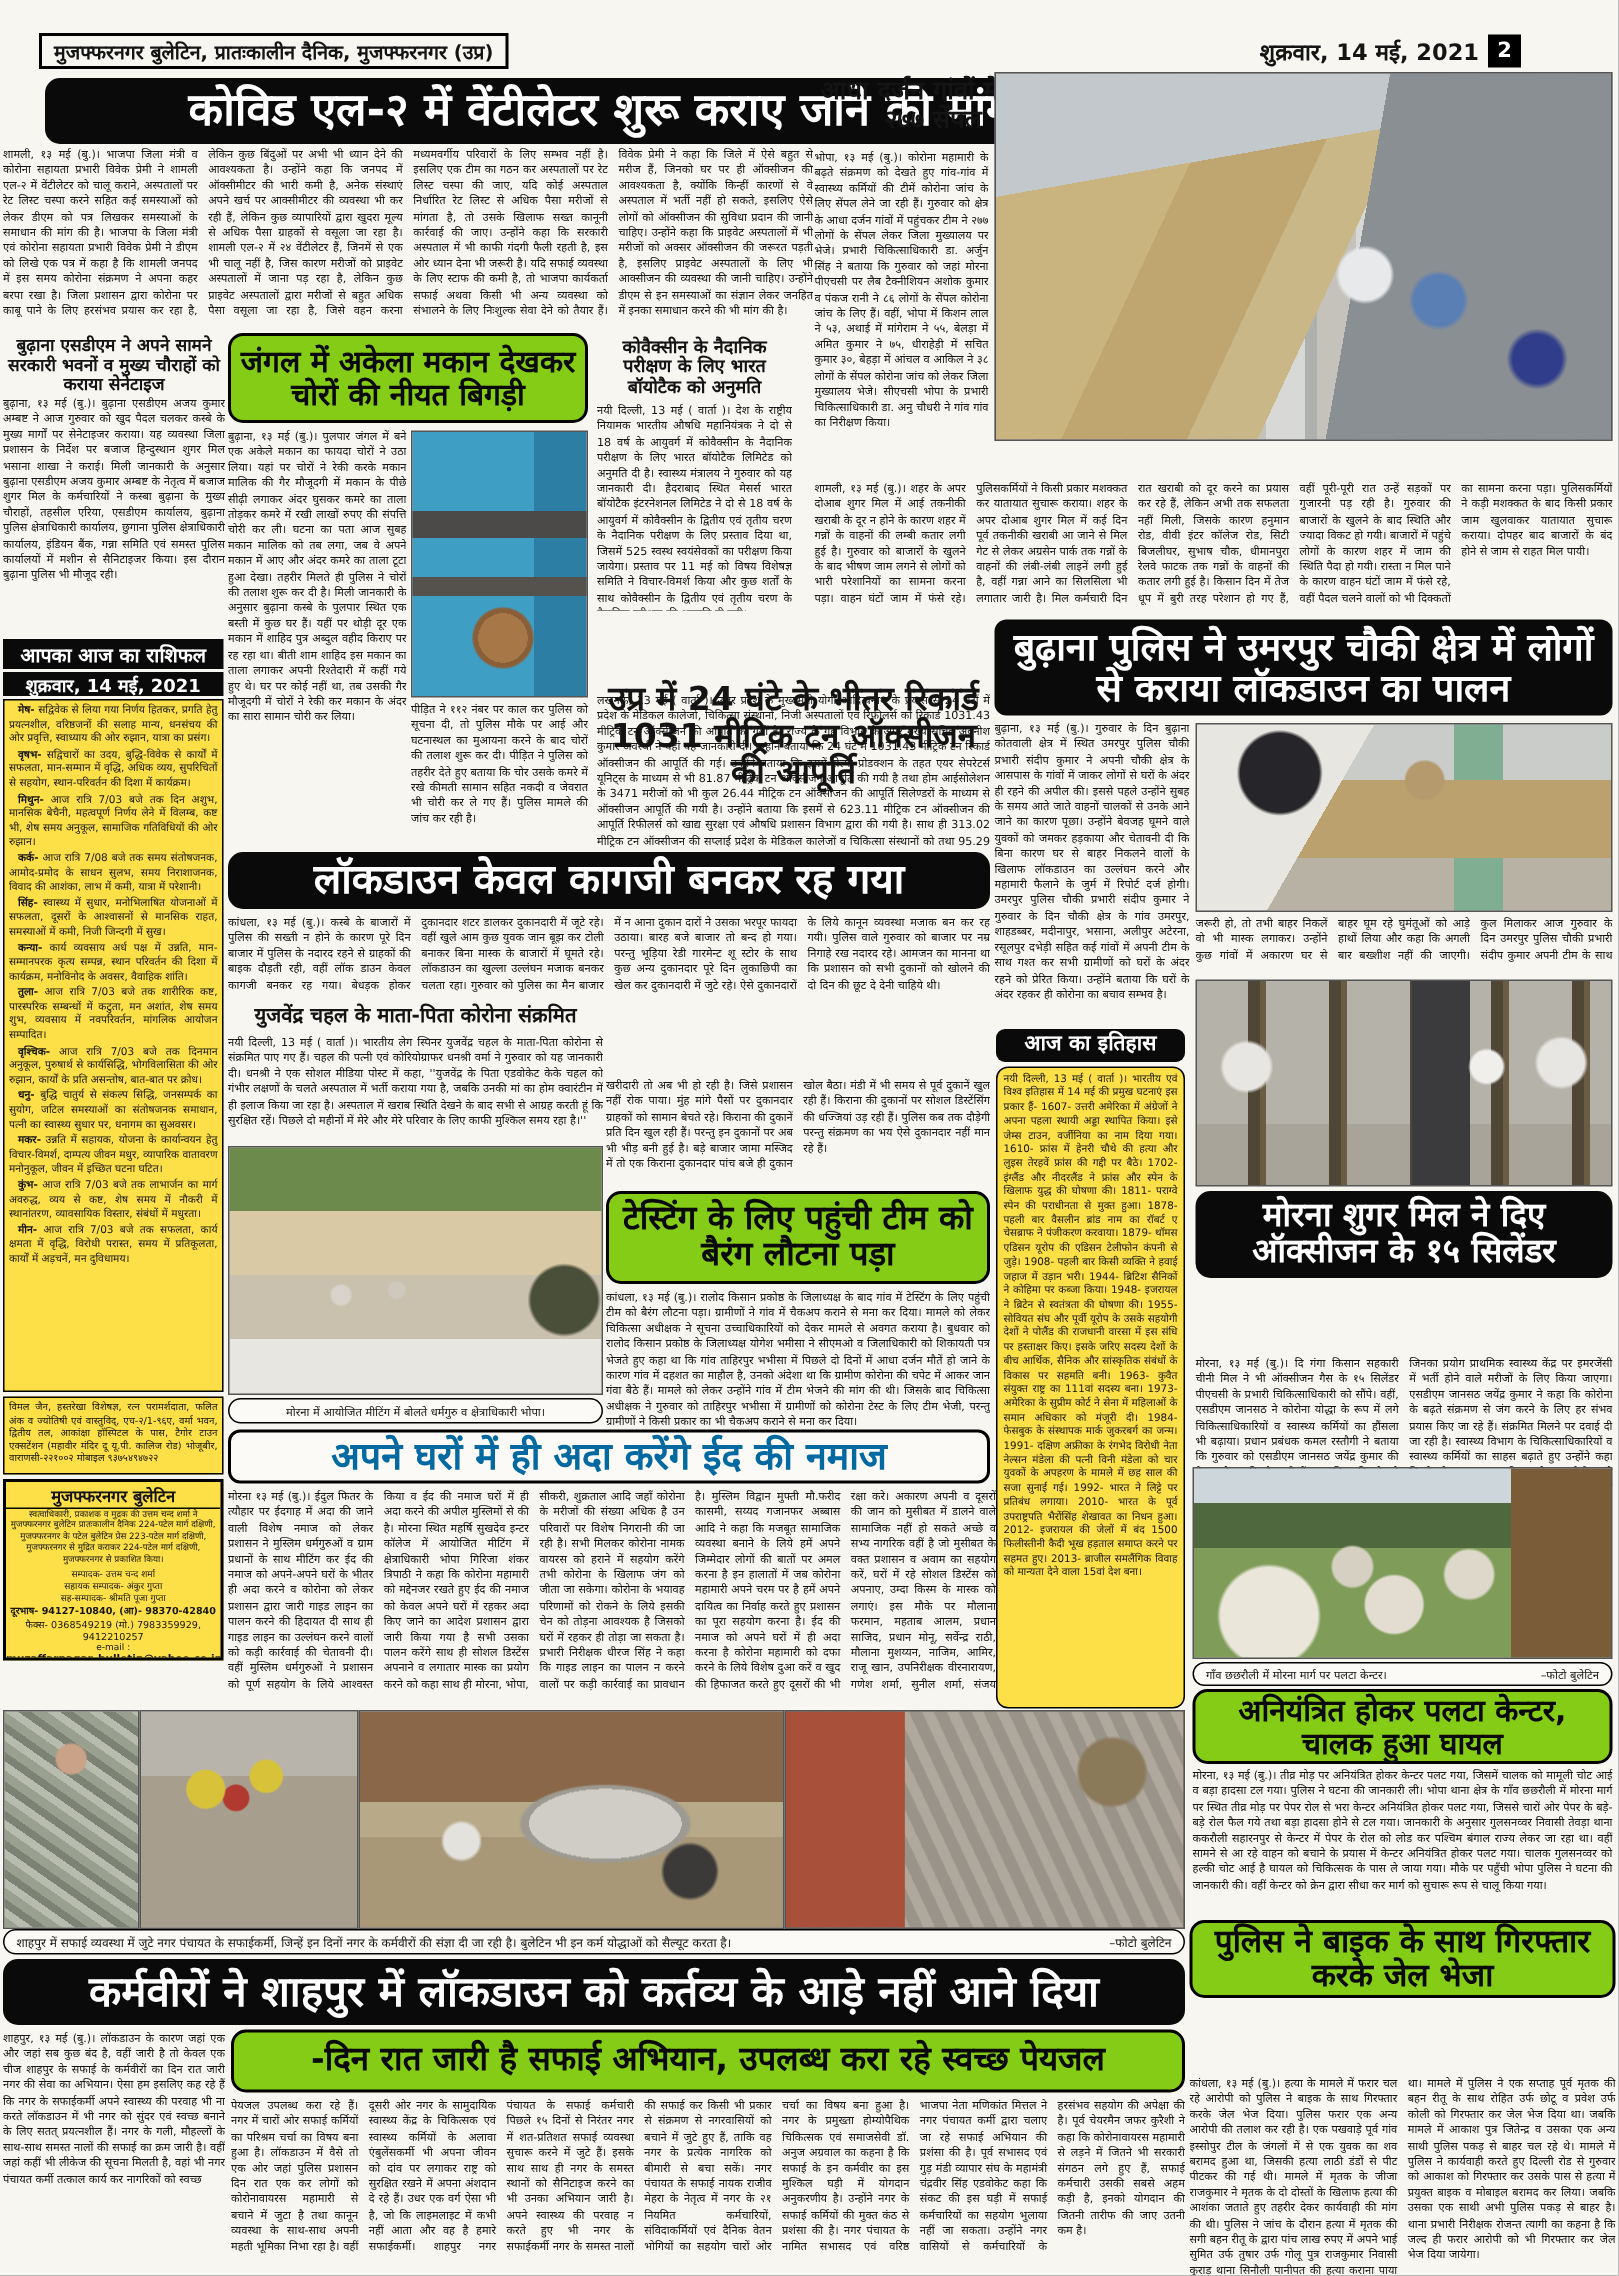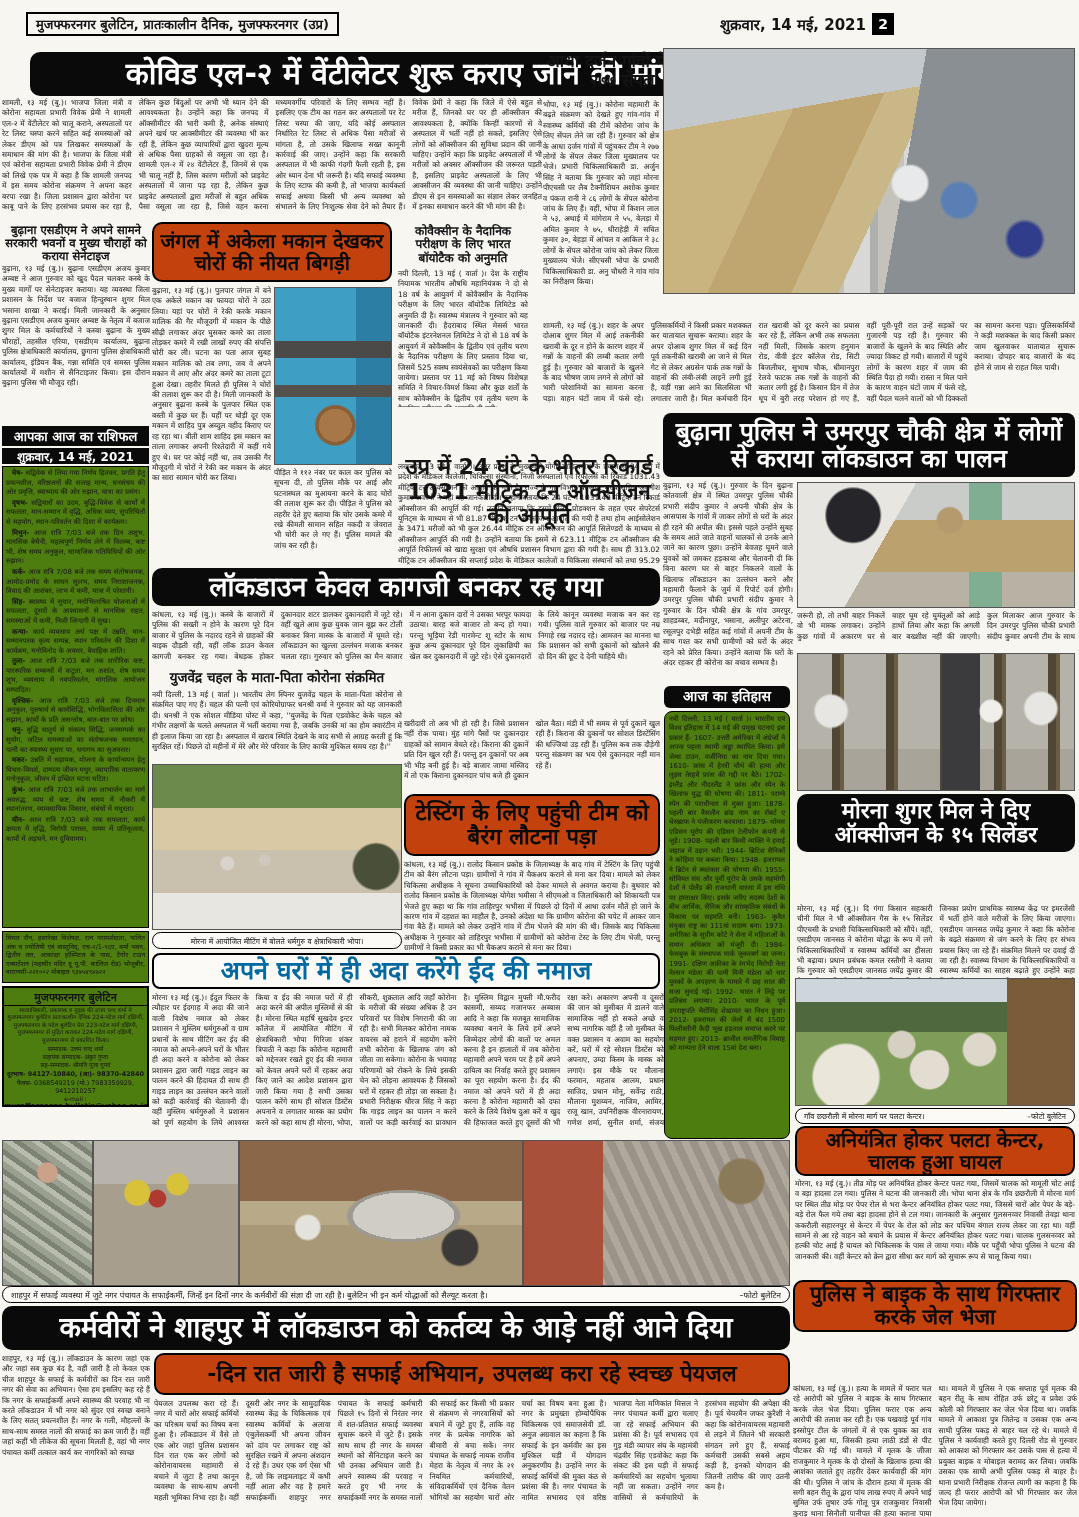--- a/index.html
+++ b/index.html
@@ -1,45 +1,45 @@
 <!DOCTYPE html>
 <html><head>
 <meta charset="utf-8">
 <style>
   html,body{margin:0;padding:0;background:#888;}
   #page{position:relative;width:1079px;height:1517px;background:#f7f6f1;overflow:hidden;
         font-family:"DejaVu Sans","Liberation Sans",sans-serif;color:#141414;}
   .abs{position:absolute;box-sizing:border-box;}
   
-  .masthead{left:26px;top:12px;width:868px;height:24px;display:flex;align-items:center;justify-content:space-between;}
+  .masthead{left:26px;top:22px;width:988px;height:24px;display:flex;align-items:center;justify-content:space-between;}
   .mast-title{border:2px solid #000;padding:1px 8px;font-weight:bold;font-size:13px;white-space:nowrap;}
   .mast-date{font-weight:bold;font-size:15px;margin-left:auto;margin-right:6px;}
   .pageno{background:#000;color:#fff;font-weight:bold;font-size:14px;width:22px;height:22px;
           display:flex;align-items:center;justify-content:center;}
   
   .box-black{background:#0a0a0a;color:#fff;border-radius:10px;display:flex;align-items:center;
              justify-content:center;text-align:center;font-weight:bold;line-height:1.08;padding:2px 6px;}
-  .box-gray{background:#c2410c;color:#0a0a0a;border:2px solid #000;border-radius:10px;display:flex;
+  .box-gray{background:#84cc16;color:#0a0a0a;border:2px solid #000;border-radius:10px;display:flex;
             align-items:center;justify-content:center;text-align:center;font-weight:bold;line-height:1.1;padding:1px 4px;}
   .box-white{background:#fbfaf7;color:#0369a1;border:2px solid #000;border-radius:8px;display:flex;
              align-items:center;justify-content:center;text-align:center;font-weight:bold;line-height:1.1;}
   .subhead{font-weight:bold;text-align:center;line-height:1.12;}
   
   .body-txt{font-size:7.4px;line-height:10.4px;text-align:justify;overflow:hidden;word-break:break-word;}
   .cols2{column-count:2;column-gap:7px;margin-top:48px;}
   .cols3{column-count:3;column-gap:7px;}
   .cols4{column-count:4;column-gap:7px;}
   .cols5{column-count:5;column-gap:7px;}
   .cols7{column-count:7;column-gap:7px;}
   
   .capsule{border:1.5px solid #000;border-radius:10px;background:#fbfaf7;font-size:8px;
            display:flex;align-items:center;padding:0 8px;overflow:hidden;white-space:nowrap;}
   
   .bar-black{background:#0a0a0a;color:#fff;font-weight:bold;display:flex;align-items:center;justify-content:center;}
-  .frame{border:1.5px solid #000;background:#4d7c0f;overflow:hidden;}
+  .frame{border:1.5px solid #000;background:#fde047;overflow:hidden;}
   .sign-p{margin:0 0 1px 0;text-indent:6px;}
   .photo{overflow:hidden;border:1px solid #555;}
 </style>
 </head>
 <body>
 
 <div id="page">
 
   <div class="abs masthead">
     <span class="mast-title">मुजफ्फरनगर बुलेटिन, प्रातःकालीन दैनिक, मुजफ्फरनगर (उप्र)</span>

